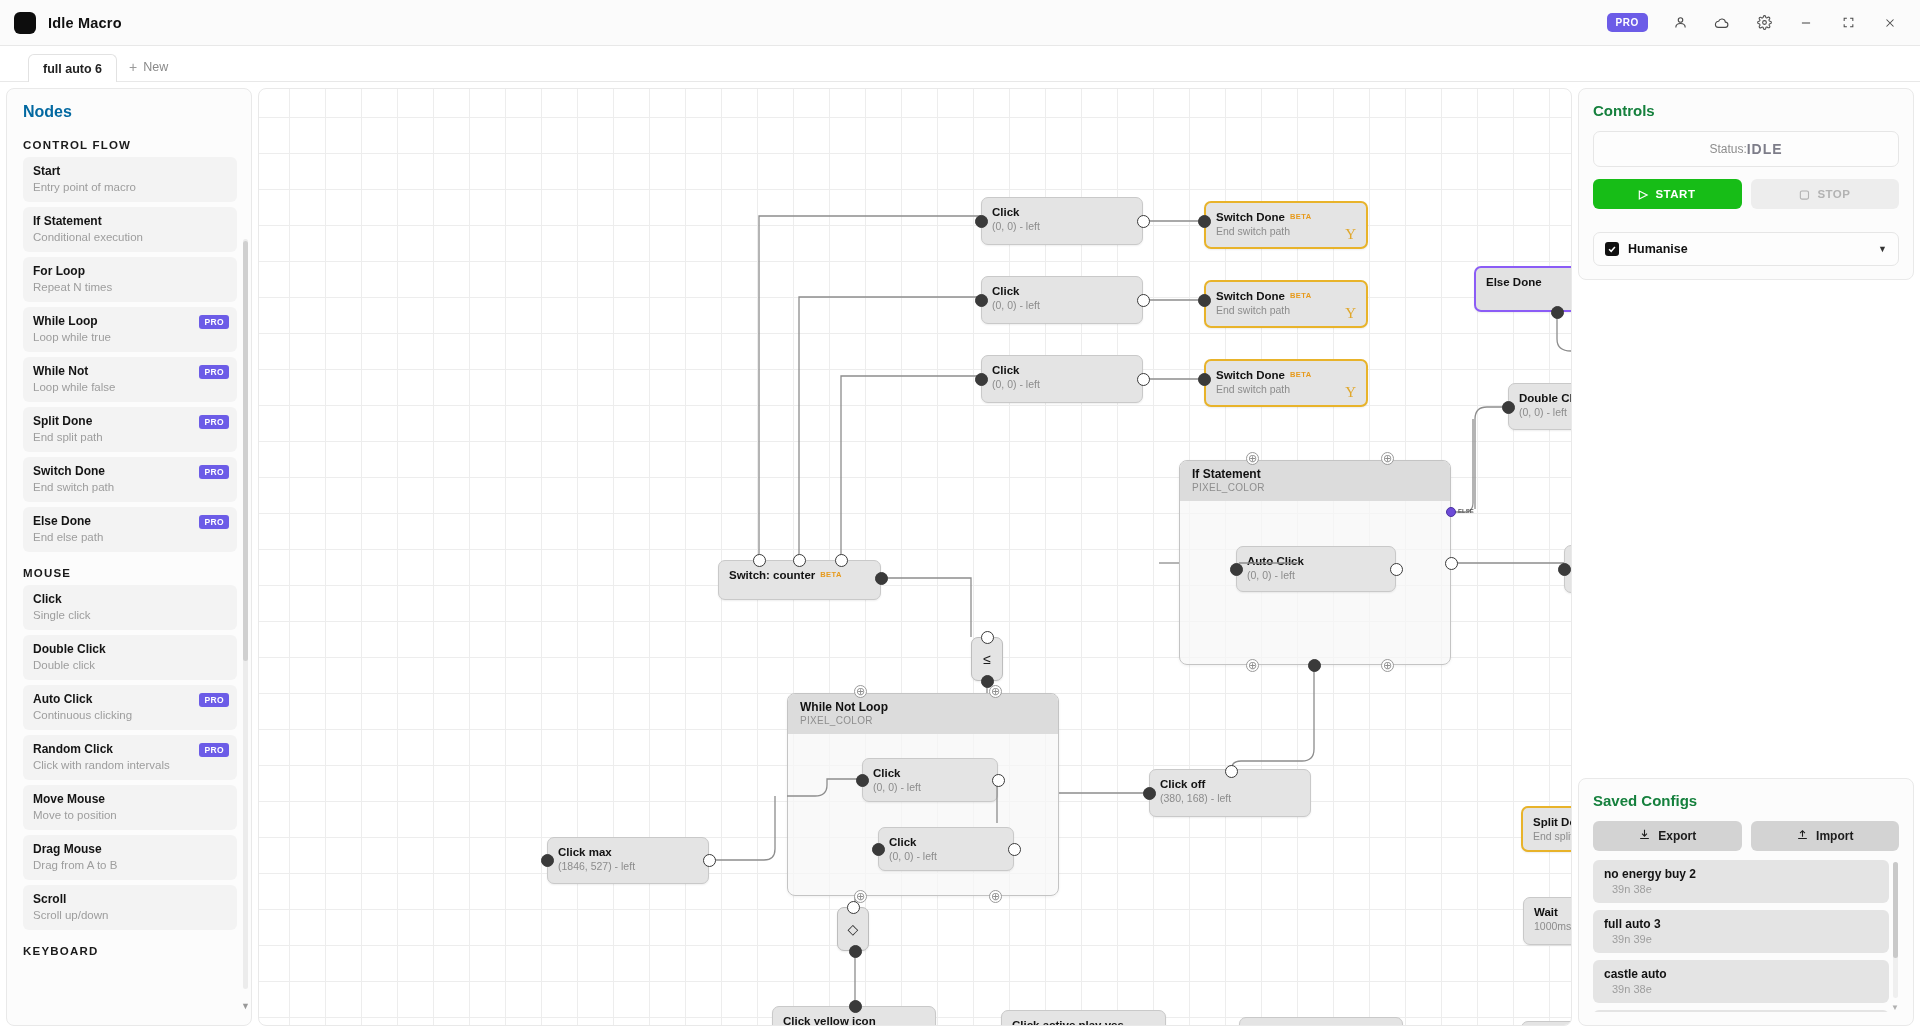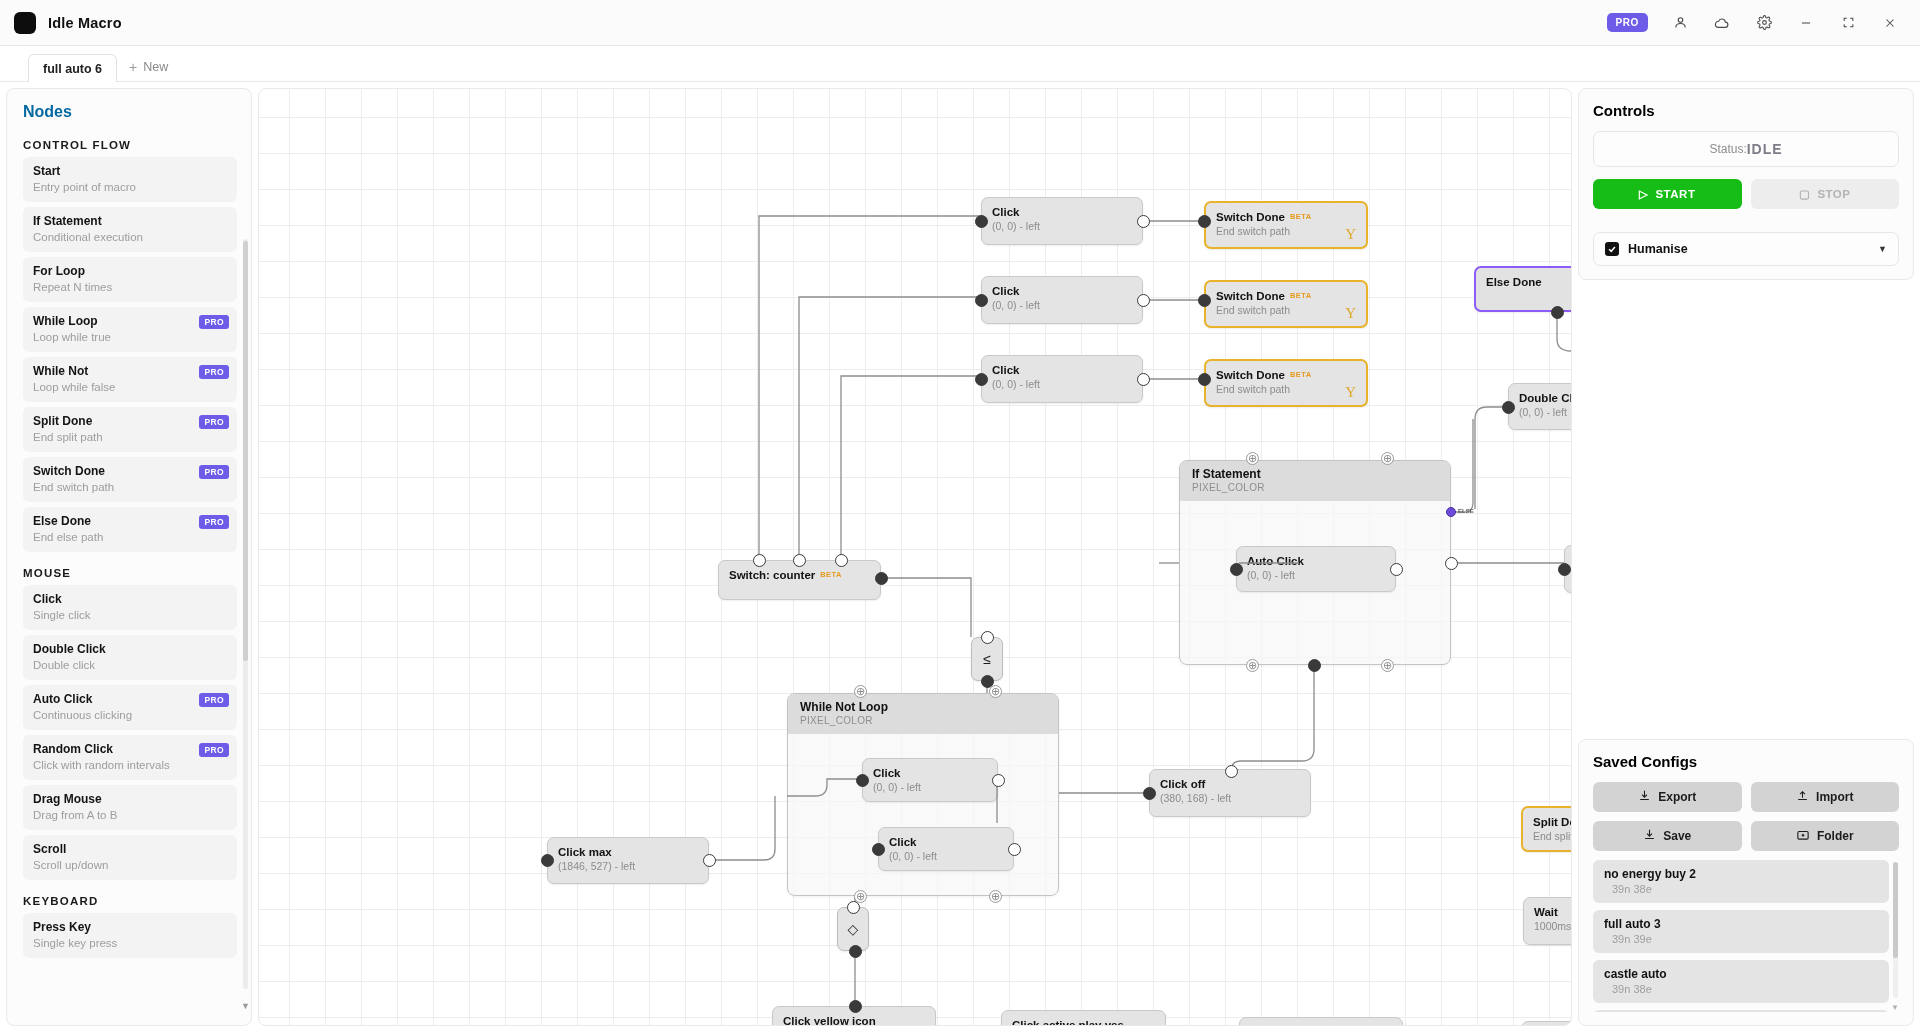--- a/index.html
+++ b/index.html
@@ -171,21 +171,21 @@
     display: flex; align-items: center; justify-content: center;
     font-size: 14px; color: #1c1c1c; box-shadow: 0 1px 2px rgba(0,0,0,.08);
   }
 
   
   .rightpanel { width: 336px; flex: 0 0 336px; display: flex; flex-direction: column; gap: 6px; }
   .panel-card {
     background: #fcfcfc; border: 1px solid #e9e9e9; border-radius: 8px;
     padding: 13px 14px;
   }
-  .panel-title { font-size: 15px; font-weight: 700; color: #000000; margin-bottom: 12px; }
+  .panel-title { font-size: 15px; font-weight: 700; color: #15803d; margin-bottom: 12px; }
   .status-box {
     border: 1px solid #e6e6e6; border-radius: 7px; background: #fdfdfd;
     height: 36px; display: flex; align-items: center; justify-content: center; 
     margin-bottom: 12px;
   }
   .status-lbl { font-size: 12px; color: #8d8d8d; }
   .status-val { font-size: 14px; font-weight: 700; color: #7d7d89; letter-spacing: 1px;}
   .btn-row { display: flex; gap: 9px; margin-bottom: 9px; }
   .btn {
     flex: 1; height: 30px; border-radius: 6px; display: flex; align-items: center;
@@ -332,32 +332,32 @@
           <div class="n-name">Auto Click</div>
           <div class="n-desc">Continuous clicking</div>
           <span class="pro-tag">PRO</span>
         </div>
         <div class="node-item">
           <div class="n-name">Random Click</div>
           <div class="n-desc">Click with random intervals</div>
           <span class="pro-tag">PRO</span>
         </div>
         <div class="node-item">
+          <div class="n-name">Move Mouse</div>
+          <div class="n-desc">Move to position</div>
+        </div>
+        <div class="node-item">
           <div class="n-name">Drag Mouse</div>
           <div class="n-desc">Drag from A to B</div>
         </div>
         <div class="node-item">
           <div class="n-name">Scroll</div>
           <div class="n-desc">Scroll up/down</div>
         </div>
         <div class="group-label">KEYBOARD</div>
-        <div class="node-item">
-          <div class="n-name">Press Key</div>
-          <div class="n-desc">Single key press</div>
-        </div>
       </div>
     <div class="sb-track"></div>
     <div class="sb-thumb"></div>
     <div class="sb-arrow">▼</div>
   </div>
 
   <div class="canvas-wrap">
     <div class="grid"></div>
 
     <svg class="edges">
@@ -642,39 +642,20 @@
         </div>
         <div class="cfg-btn">
           <span>
             <svg width="13" height="13" viewBox="0 0 24 24" fill="none" stroke="currentColor" stroke-width="2">
                 <path d="M12 16V5M7.5 9.5L12 5l4.5 4.5M4 19.5h16"></path>
               </svg>
           </span>
           <span>Import</span>
         </div>
       </div>
-      <div class="cfg-btns">
-        <div class="cfg-btn">
-          <span>
-            <svg width="13" height="13" viewBox="0 0 24 24" fill="none" stroke="currentColor" stroke-width="2">
-                <path d="M12 3v11M7.5 10.5L12 15l4.5-4.5M4 19.5h16"></path>
-              </svg>
-          </span>
-          <span>Save</span>
-        </div>
-        <div class="cfg-btn">
-          <span>
-            <svg width="14" height="14" viewBox="0 0 24 24" fill="none" stroke="currentColor" stroke-width="1.9">
-                <rect x="3.2" y="6" width="17.6" height="13" rx="2"></rect>
-                <path d="M12 10v5M9.5 12.5h5"></path>
-              </svg>
-          </span>
-          <span>Folder</span>
-        </div>
-      </div>
       <div class="cfg-list" id="cfg-list">
         <div class="cfg-track"></div>
         <div class="cfg-thumb"></div>
         <div class="cfg-arrow-up">▲</div>
         <div class="cfg-arrow-dn">▼</div>
       <div class="cfg-item">
             <div class="cfg-name">no energy buy 2</div>
             <div class="cfg-meta">39n 38e</div>
           </div>
           <div class="cfg-item">

